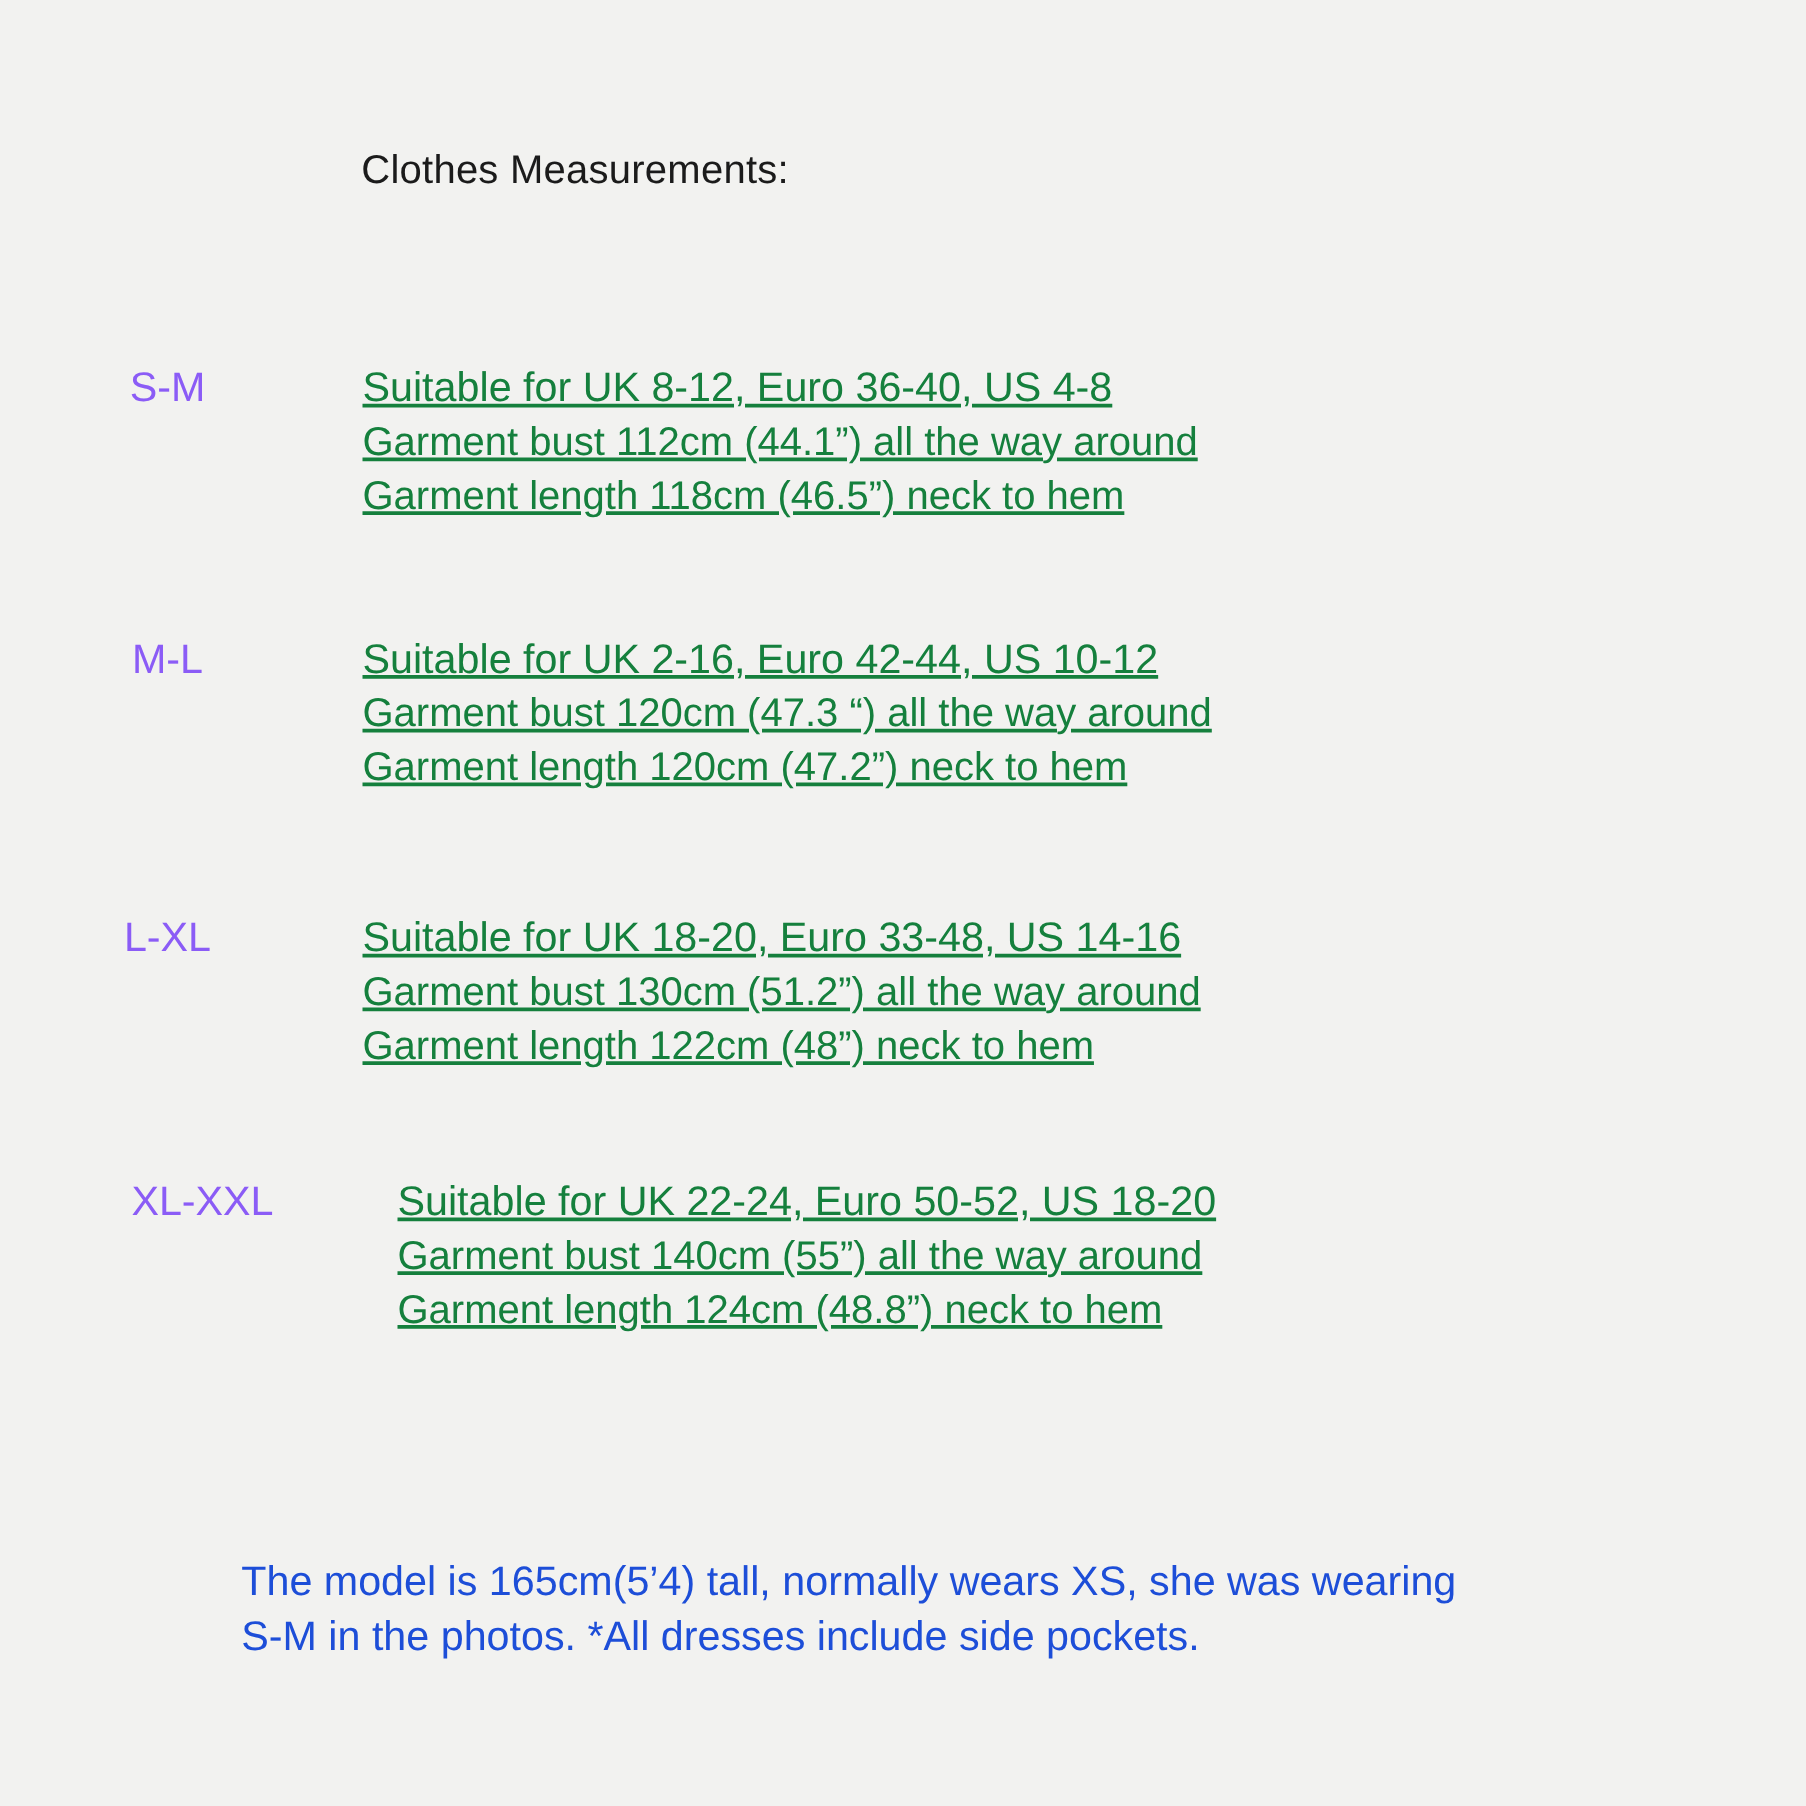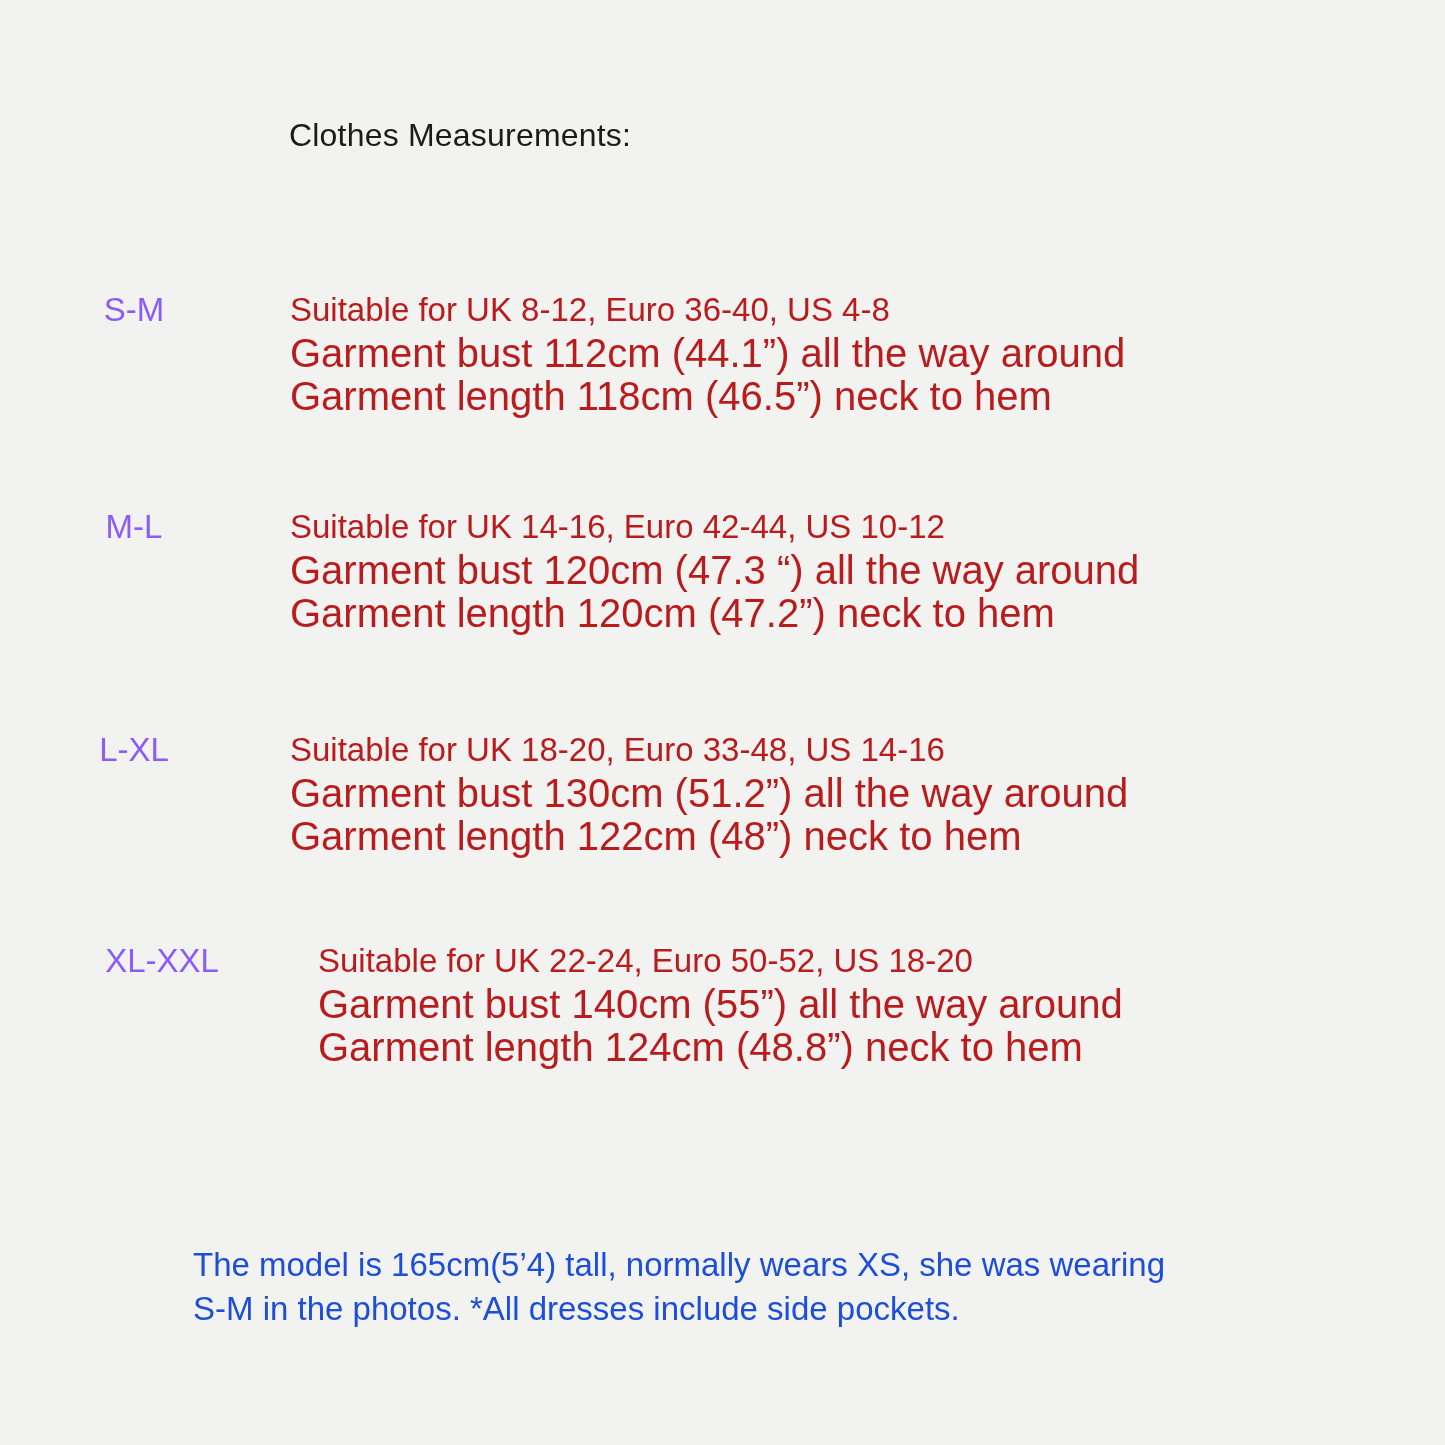--- a/index.html
+++ b/index.html
@@ -49,24 +49,25 @@
     color: #8b5cf6;
   }
   .size-lines {
     padding-left: 22px;
     box-sizing: border-box;
   }
   .line {
     font-size: 33px;
     line-height: 43.5px;
     white-space: nowrap;
-    color: #b91c1c;
+    color: #15803d;
+    text-decoration: underline;
   }
   .line.sub {
-    font-size: 40px;
+    font-size: 32px;
   }
   .footnote {
     position: absolute;
     left: 193px;
     top: 1243px;
     width: 1120px;
     font-size: 33px;
     line-height: 44px;
     color: #1d4ed8;
   }
@@ -89,21 +90,21 @@
         <div class="line sub">Garment bust 112cm (44.1”) all the way around</div>
         <div class="line sub">Garment length 118cm (46.5”) neck to hem</div>
       </div>
     </div>
   </div>
 
   <div class="size-block" style="top:505px;">
     <div class="size-row">
       <div class="size-label">M-L</div>
       <div class="size-lines">
-        <div class="line">Suitable for UK 14-16, Euro 42-44, US 10-12</div>
+        <div class="line">Suitable for UK 2-16, Euro 42-44, US 10-12</div>
         <div class="line sub">Garment bust 120cm (47.3 “) all the way around</div>
         <div class="line sub">Garment length 120cm (47.2”) neck to hem</div>
       </div>
     </div>
   </div>
 
   <div class="size-block" style="top:728px;">
     <div class="size-row">
       <div class="size-label">L-XL</div>
       <div class="size-lines">

